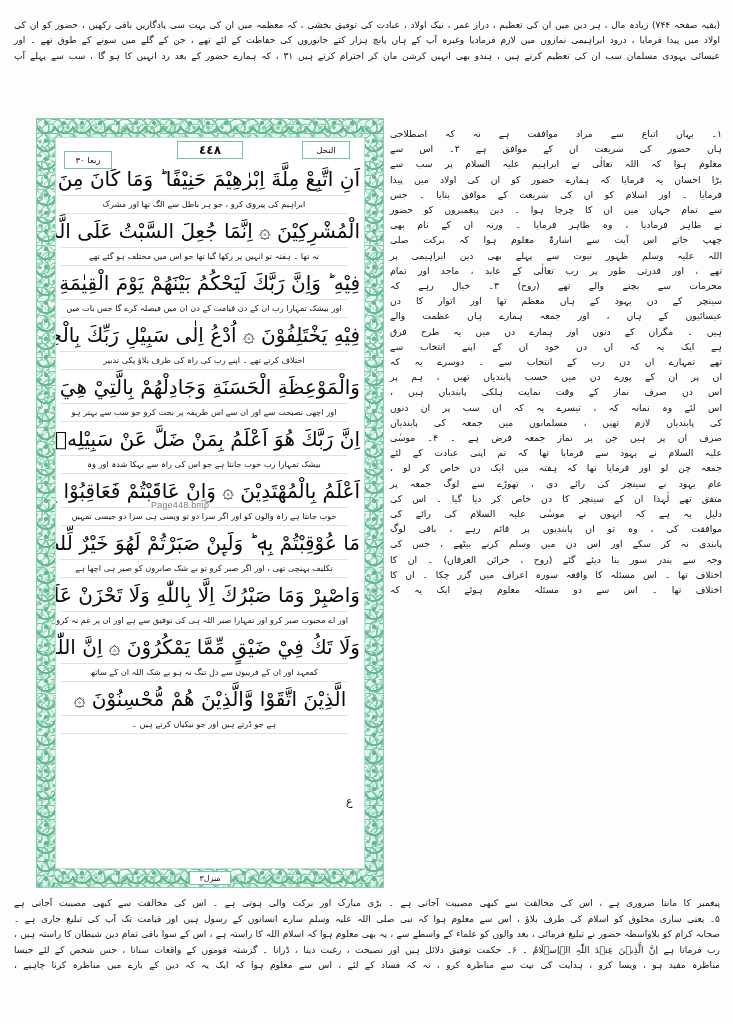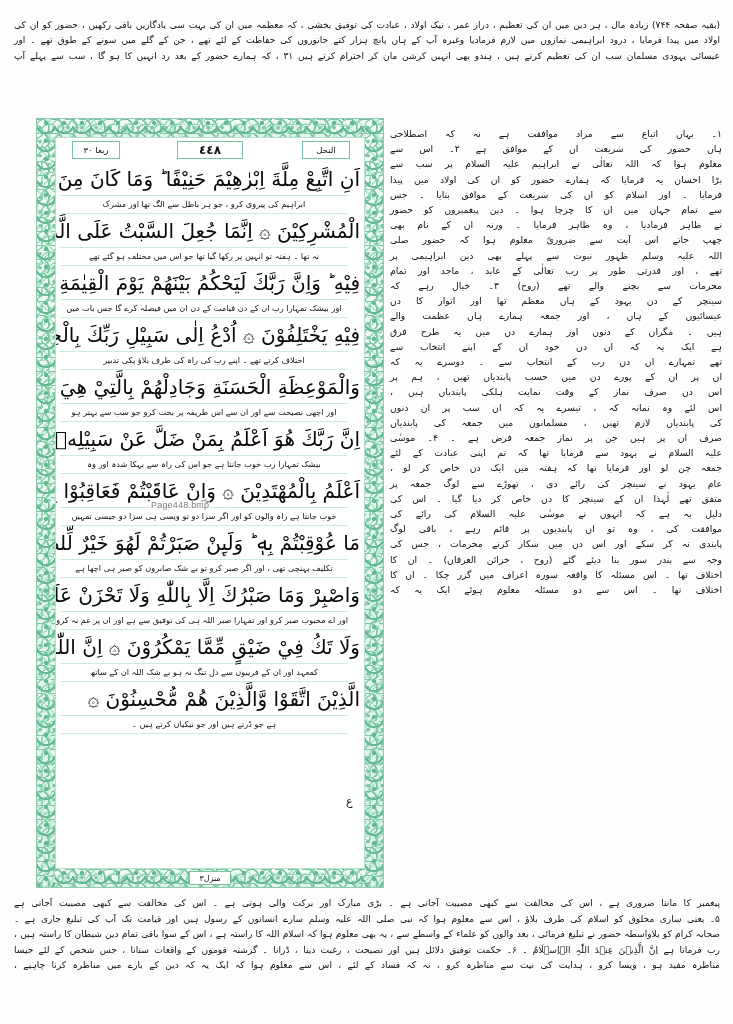--- a/index.html
+++ b/index.html
@@ -89,28 +89,28 @@
   .hdr-box{
     position:absolute;top:3px;height:18px;
     background:#ffffff;border:1px solid #78c3a2;
     display:flex;align-items:center;justify-content:center;
     font-size:8.5px;color:#111;direction:rtl;
     box-sizing:border-box;
   }
   #surah-box{right:14px;width:48px;}
   #page-box {left:50%;transform:translateX(-50%);width:66px;
              font-size:12px;font-weight:bold;letter-spacing:1px;}
-  #juz-box  {left:16px;width:48px;}
+  #juz-box  {left:8px;width:48px;margin-top:10px;}
 
   
   #ayah-stack{
     position:absolute;left:4px;right:4px;top:26px;bottom:22px;
   }
   .ayah-row{
-    direction:rtl;
+    direction:rtl;text-align:center;
     font-size:20px;line-height:30px;
     color:#0a0a0a;white-space:nowrap;
     letter-spacing:-.5px;
     font-family:"DejaVu Sans","Liberation Sans",sans-serif;
   }
   .trans-row{
     direction:rtl;text-align:center;
     font-size:8.2px;line-height:15px;
     color:#151515;white-space:nowrap;
     border-top:1px solid #cdeadc;
@@ -216,41 +216,41 @@
   <div id="ruku-marker" class="urdu">ع</div>
 
   <div id="side-commentary">
     <div class="urdu line">۱۔ یہاں اتباع سے مراد موافقت ہے نہ کہ اصطلاحی</div>
     <div class="urdu line">ہاں حضور کی شریعت ان کے موافق ہے ۲۔ اس سے</div>
     <div class="urdu line">معلوم ہوا کہ اللہ تعالٰی نے ابراہیم علیہ السلام پر سب سے</div>
     <div class="urdu line">بڑا احسان یہ فرمایا کہ ہمارے حضور کو ان کی اولاد میں پیدا</div>
     <div class="urdu line">فرمایا ۔ اور اسلام کو ان کی شریعت کے موافق بنایا ۔ جس</div>
     <div class="urdu line">سے تمام جہان میں ان کا چرچا ہوا ۔ دین پیغمبروں کو حضور</div>
     <div class="urdu line">نے ظاہر فرمادیا ، وہ ظاہر فرمایا ۔ ورنہ ان کے نام بھی</div>
-    <div class="urdu line">چھپ جاتے اس آیت سے ضروریً معلوم ہوا کہ حضور صلی</div>
+    <div class="urdu line">چھپ جاتے اس آیت سے اشارۃً معلوم ہوا کہ برکت صلی</div>
     <div class="urdu line">اللہ علیہ وسلم ظہور نبوت سے پہلے بھی دین ابراہیمی پر</div>
     <div class="urdu line">تھے ، اور قدرتی طور پر رب تعالٰی کے عابد ، ماجد اور تمام</div>
     <div class="urdu line">محرمات سے بچنے والے تھے (روح) ۳۔ خیال رہے کہ</div>
     <div class="urdu line">سینچر کے دن یہود کے ہاں معظم تھا اور اتوار کا دن</div>
     <div class="urdu line">عیسائیوں کے ہاں ، اور جمعہ ہمارے ہاں عظمت والے</div>
     <div class="urdu line">ہیں ۔ مگران کے دنوں اور ہمارے دن میں یہ طرح فرق</div>
     <div class="urdu line">ہے ایک یہ کہ ان دن خود ان کے اپنے انتخاب سے</div>
     <div class="urdu line">تھے تمہارے ان دن رب کے انتخاب سے ۔ دوسرے یہ کہ</div>
     <div class="urdu line">ان پر ان کے پورے دن میں حسب پابندیاں تھیں ، ہم پر</div>
     <div class="urdu line">اس دن صرف نماز کے وقت نمایت ہلکی پابندیاں ہیں ،</div>
     <div class="urdu line">اس لئے وہ نمانہ کہ ، تیسرے یہ کہ ان سب پر ان دنوں</div>
     <div class="urdu line">کی پابندیاں لازم تھیں ، مسلمانوں میں جمعہ کی پابندیاں</div>
     <div class="urdu line">صرف ان پر ہیں جن پر نماز جمعہ فرض ہے ۔ ۴۔ موسٰی</div>
     <div class="urdu line">علیہ السلام نے یہود سے فرمایا تھا کہ تم اپنی عبادت کے لئے</div>
     <div class="urdu line">جمعہ چن لو اور فرمایا تھا کہ ہفتہ میں ایک دن خاص کر لو ،</div>
     <div class="urdu line">عام یہود نے سینچر کی رائے دی ، تھوڑے سے لوگ جمعہ پر</div>
     <div class="urdu line">متفق تھے لٰہذا ان کے سینچر کا دن خاص کر دیا گیا ۔ اس کی</div>
     <div class="urdu line">دلیل یہ ہے کہ انہوں نے موسٰی علیہ السلام کی رائے کی</div>
     <div class="urdu line">موافقت کی ، وہ تو ان پابندیوں پر قائم رہے ، باقی لوگ</div>
-    <div class="urdu line">پابندی نہ کر سکے اور اس دن میں شکار کرنے محرمات ، جس کی</div>
+    <div class="urdu line">پابندی نہ کر سکے اور اس دن میں وسلم کرنے بیٹھے ، جس کی</div>
     <div class="urdu line">وجہ سے بندر سور بنا دیئے گئے (روح ، خزائن العرفان) ۔ ان کا</div>
     <div class="urdu line">اختلاف تھا ۔ اس مسئلہ کا واقعہ سورہ اعراف میں گزر چکا ۔ ان کا</div>
     <div class="urdu line">اختلاف تھا ۔ اس سے دو مسئلہ معلوم ہوئے ایک یہ کہ</div>
   </div>
 
   <div id="bottom-commentary">
     <div class="urdu line">پیغمبر کا ماننا ضروری ہے ، اس کی مخالفت سے کبھی مصیبت آجاتی ہے ۔ بڑی مبارک اور برکت والی ہوتی ہے ۔ اس کی مخالفت سے کبھی مصیبت آجاتی ہے</div>
     <div class="urdu line">۵۔ یعنی ساری مخلوق کو اسلام کی طرف بلاؤ ، اس سے معلوم ہوا کہ نبی صلی اللہ علیہ وسلم سارے انسانوں کے رسول ہیں اور قیامت تک آپ کی تبلیغ جاری ہے ۔</div>
     <div class="urdu line">صحابہ کرام کو بلاواسطہ حضور نے تبلیغ فرمائی ، بعد والوں کو علماء کے واسطے سے ، یہ بھی معلوم ہوا کہ اسلام اللہ کا راستہ ہے ، اس کے سوا باقی تمام دین شیطان کا راستہ ہیں ،</div>
     <div class="urdu line">رب فرماتا ہے اِنَّ الَّذِیۡنَ عِنۡدَ اللّٰہِ الۡاِسۡلَامُ ۔ ۶۔ حکمت توفیق دلائل ہیں اور نصیحت ، رغبت دینا ، ڈرانا ۔ گزشتہ قوموں کے واقعات سنانا ، جس شخص کے لئے جیسا</div>

